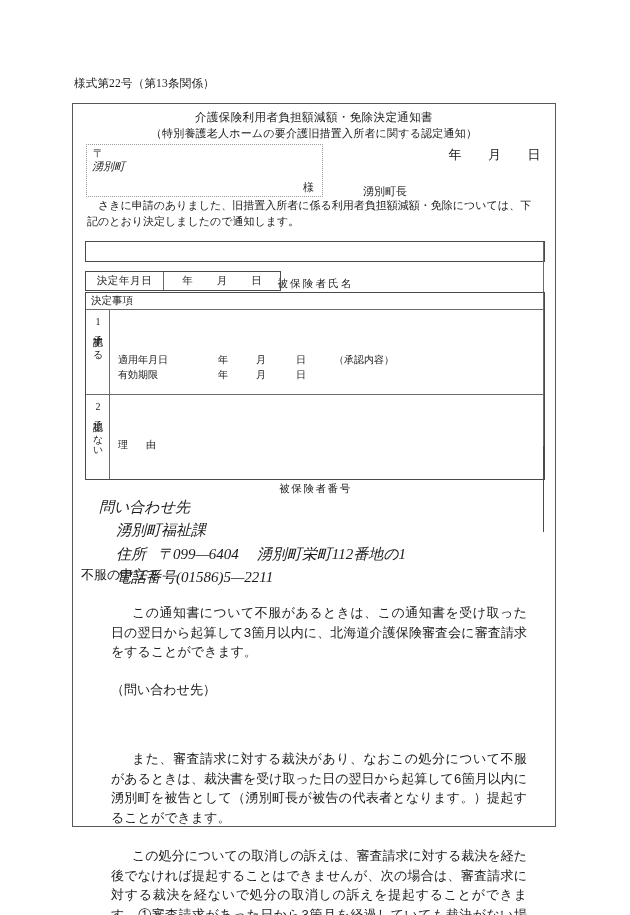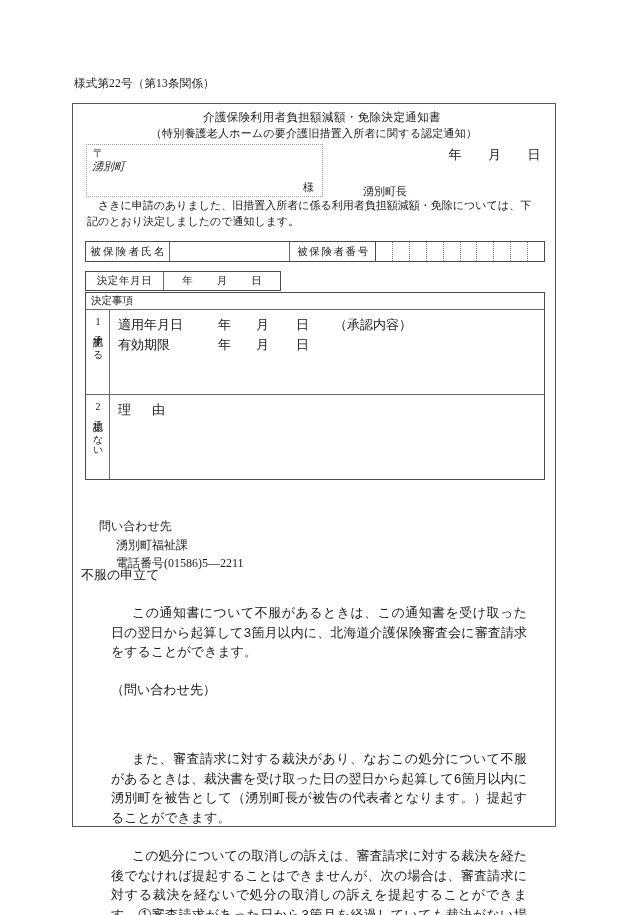--- a/index.html
+++ b/index.html
@@ -41,21 +41,21 @@
 
   .inner {
     position: relative;
     width: 100%;
     height: 100%;
   }
 
   
   .doc-title {
     position: absolute;
-    left: 8px;
+    left: 0;
     top: 6px;
     width: 100%;
     text-align: center;
     font-size: 11.5px;
     letter-spacing: 0.4px;
   }
   .doc-subtitle {
     position: absolute;
     left: 0;
     top: 22px;
@@ -128,20 +128,21 @@
   
   .row-insured {
     position: absolute;
     left: 12px;
     top: 137px;
     width: 460px;
     height: 21px;
     border: 1.3px solid #4a4a4c;
     box-sizing: border-box;
     display: flex;
+    flex-direction: column;
   }
   .cell-label {
     flex: 0 0 84px;
     border-right: 1px solid #6b6b6d;
     box-sizing: border-box;
     display: flex;
     align-items: center;
     justify-content: center;
     font-size: 10.5px;
     letter-spacing: 2.2px;
@@ -248,42 +249,44 @@
   .vert-text {
     writing-mode: vertical-rl;
     text-orientation: upright;
     font-size: 10px;
     letter-spacing: 1px;
     line-height: 1;
   }
   .item-content {
     flex: 1 1 auto;
     padding: 5px 0 0 8px;
-    font-size: 13px;
+    font-size: 10px;
     line-height: 1.5;
+    margin-top: 37px;
   }
   .approval-line {
     display: flex;
     align-items: baseline;
     white-space: nowrap;
   }
   .al-name { display: inline-block; width: 100px; }
   .al-y { display: inline-block; width: 38px; }
   .al-m { display: inline-block; width: 40px; }
   .al-d { display: inline-block; width: 38px; }
   .al-note { display: inline-block; }
   .reason-label { letter-spacing: 4px; }
 
   
   .contact {
     position: absolute;
     left: 26px;
-    top: 413px;
-    font-size: 12px;
+    top: 392px;
+    font-size: 15px;
     line-height: 1.55;
+    font-style: italic;
   }
   .contact .ln2 { padding-left: 17px; }
   .contact .addr-key { display: inline-block; width: 42px; }
   .contact .addr-gap { display: inline-block; width: 18px; }
 
   
   .appeal {
     position: absolute;
     left: 8px;
     top: 462px;
@@ -388,20 +391,23 @@
             <span class="reason-label">理　由</span>
           </div>
         </div>
 
       </div>
     </div>
 
     <div class="contact">
       <div>問い合わせ先</div>
       <div class="ln2">湧別町福祉課</div>
+      <div class="ln2">
+        <span class="addr-key">住所</span><span>〒099—6404</span><span class="addr-gap"></span><span>湧別町栄町112番地の1</span>
+      </div>
       <div class="ln2">電話番号(01586)5—2211</div>
     </div>
 
     <div class="appeal">
       <div class="appeal-title">不服の申立て</div>
       <p>この通知書について不服があるときは、この通知書を受け取った日の翌日から起算して3箇月以内に、北海道介護保険審査会に審査請求をすることができます。</p>
       <p class="no-indent">（問い合わせ先）</p>
       <div class="gap"></div>
       <p>また、審査請求に対する裁決があり、なおこの処分について不服があるときは、裁決書を受け取った日の翌日から起算して6箇月以内に湧別町を被告として（湧別町長が被告の代表者となります。）提起することができます。</p>
       <p>この処分についての取消しの訴えは、審査請求に対する裁決を経た後でなければ提起することはできませんが、次の場合は、審査請求に対する裁決を経ないで処分の取消しの訴えを提起することができます。①審査請求があった日から3箇月を経過していても裁決がない場合、②処分、処分の執行または手続の続行により生ずる著しい損害を避けるため緊急の必要がある場合、③その他裁決を経ないことにつき正当な理由がある場合</p>

